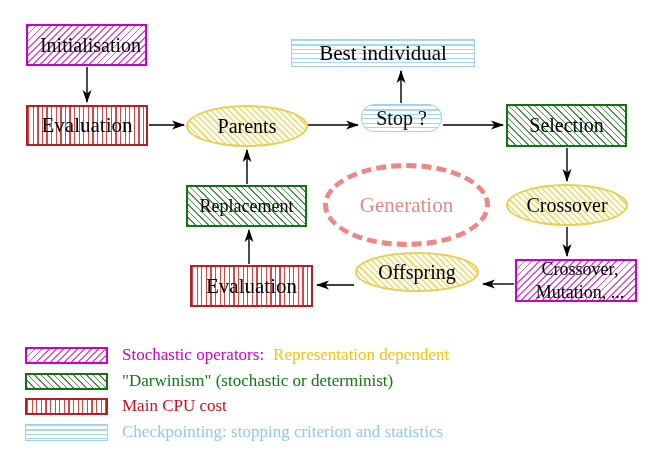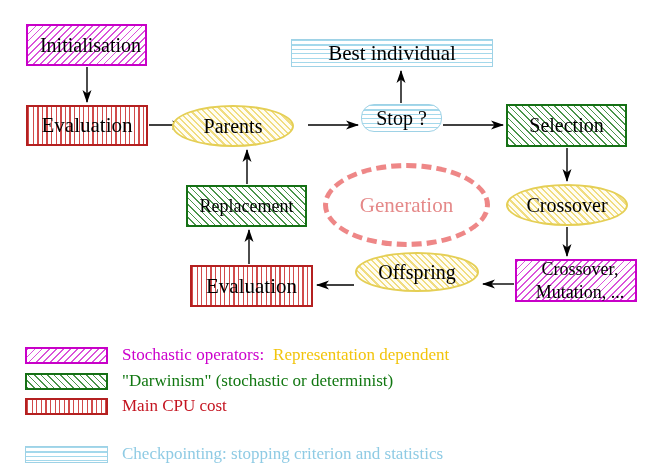--- a/index.html
+++ b/index.html
@@ -73,25 +73,25 @@
   </svg>
 
   <div class="node p-magenta" style="left:26px;top:24px;width:121px;height:42px;">
     <span>Initialisation</span>
   </div>
 
   <div class="node p-red fs21" style="left:26px;top:105px;width:122px;height:41px;">
     <span>Evaluation</span>
   </div>
 
-  <div class="node p-yellow ellipse" style="left:172px;top:105px;width:122px;height:42px;text-align:center;">
+  <div class="node p-yellow ellipse" style="left:186px;top:105px;width:122px;height:42px;text-align:center;">
     <span>Parents</span>
   </div>
 
-  <div class="node p-cyan fs21" style="left:291px;top:39px;width:202px;height:28px;">
+  <div class="node p-cyan fs21" style="left:291px;top:39px;width:184px;height:28px;">
     <span>Best individual</span>
   </div>
 
   <div class="node p-cyan rounded" style="left:361px;top:104px;width:81px;height:28px;">
     <span>Stop ?</span>
   </div>
 
   <div class="node p-green" style="left:506px;top:104px;width:121px;height:43px;">
     <span>Selection</span>
   </div>
@@ -132,18 +132,18 @@
   <div class="legend-row" style="top:371px;">
     <div class="swatch p-green"></div>
     <span class="legend-label t-green">"Darwinism" (stochastic or determinist)</span>
   </div>
 
   <div class="legend-row" style="top:396px;">
     <div class="swatch p-red"></div>
     <span class="legend-label t-red">Main CPU cost</span>
   </div>
 
-  <div class="legend-row" style="top:422px;margin-top:22px;">
+  <div class="legend-row" style="top:422px;">
     <div class="swatch p-cyan"></div>
     <span class="legend-label t-cyan">Checkpointing: stopping criterion and statistics</span>
   </div>
 
 </div>
 
 </body></html>

